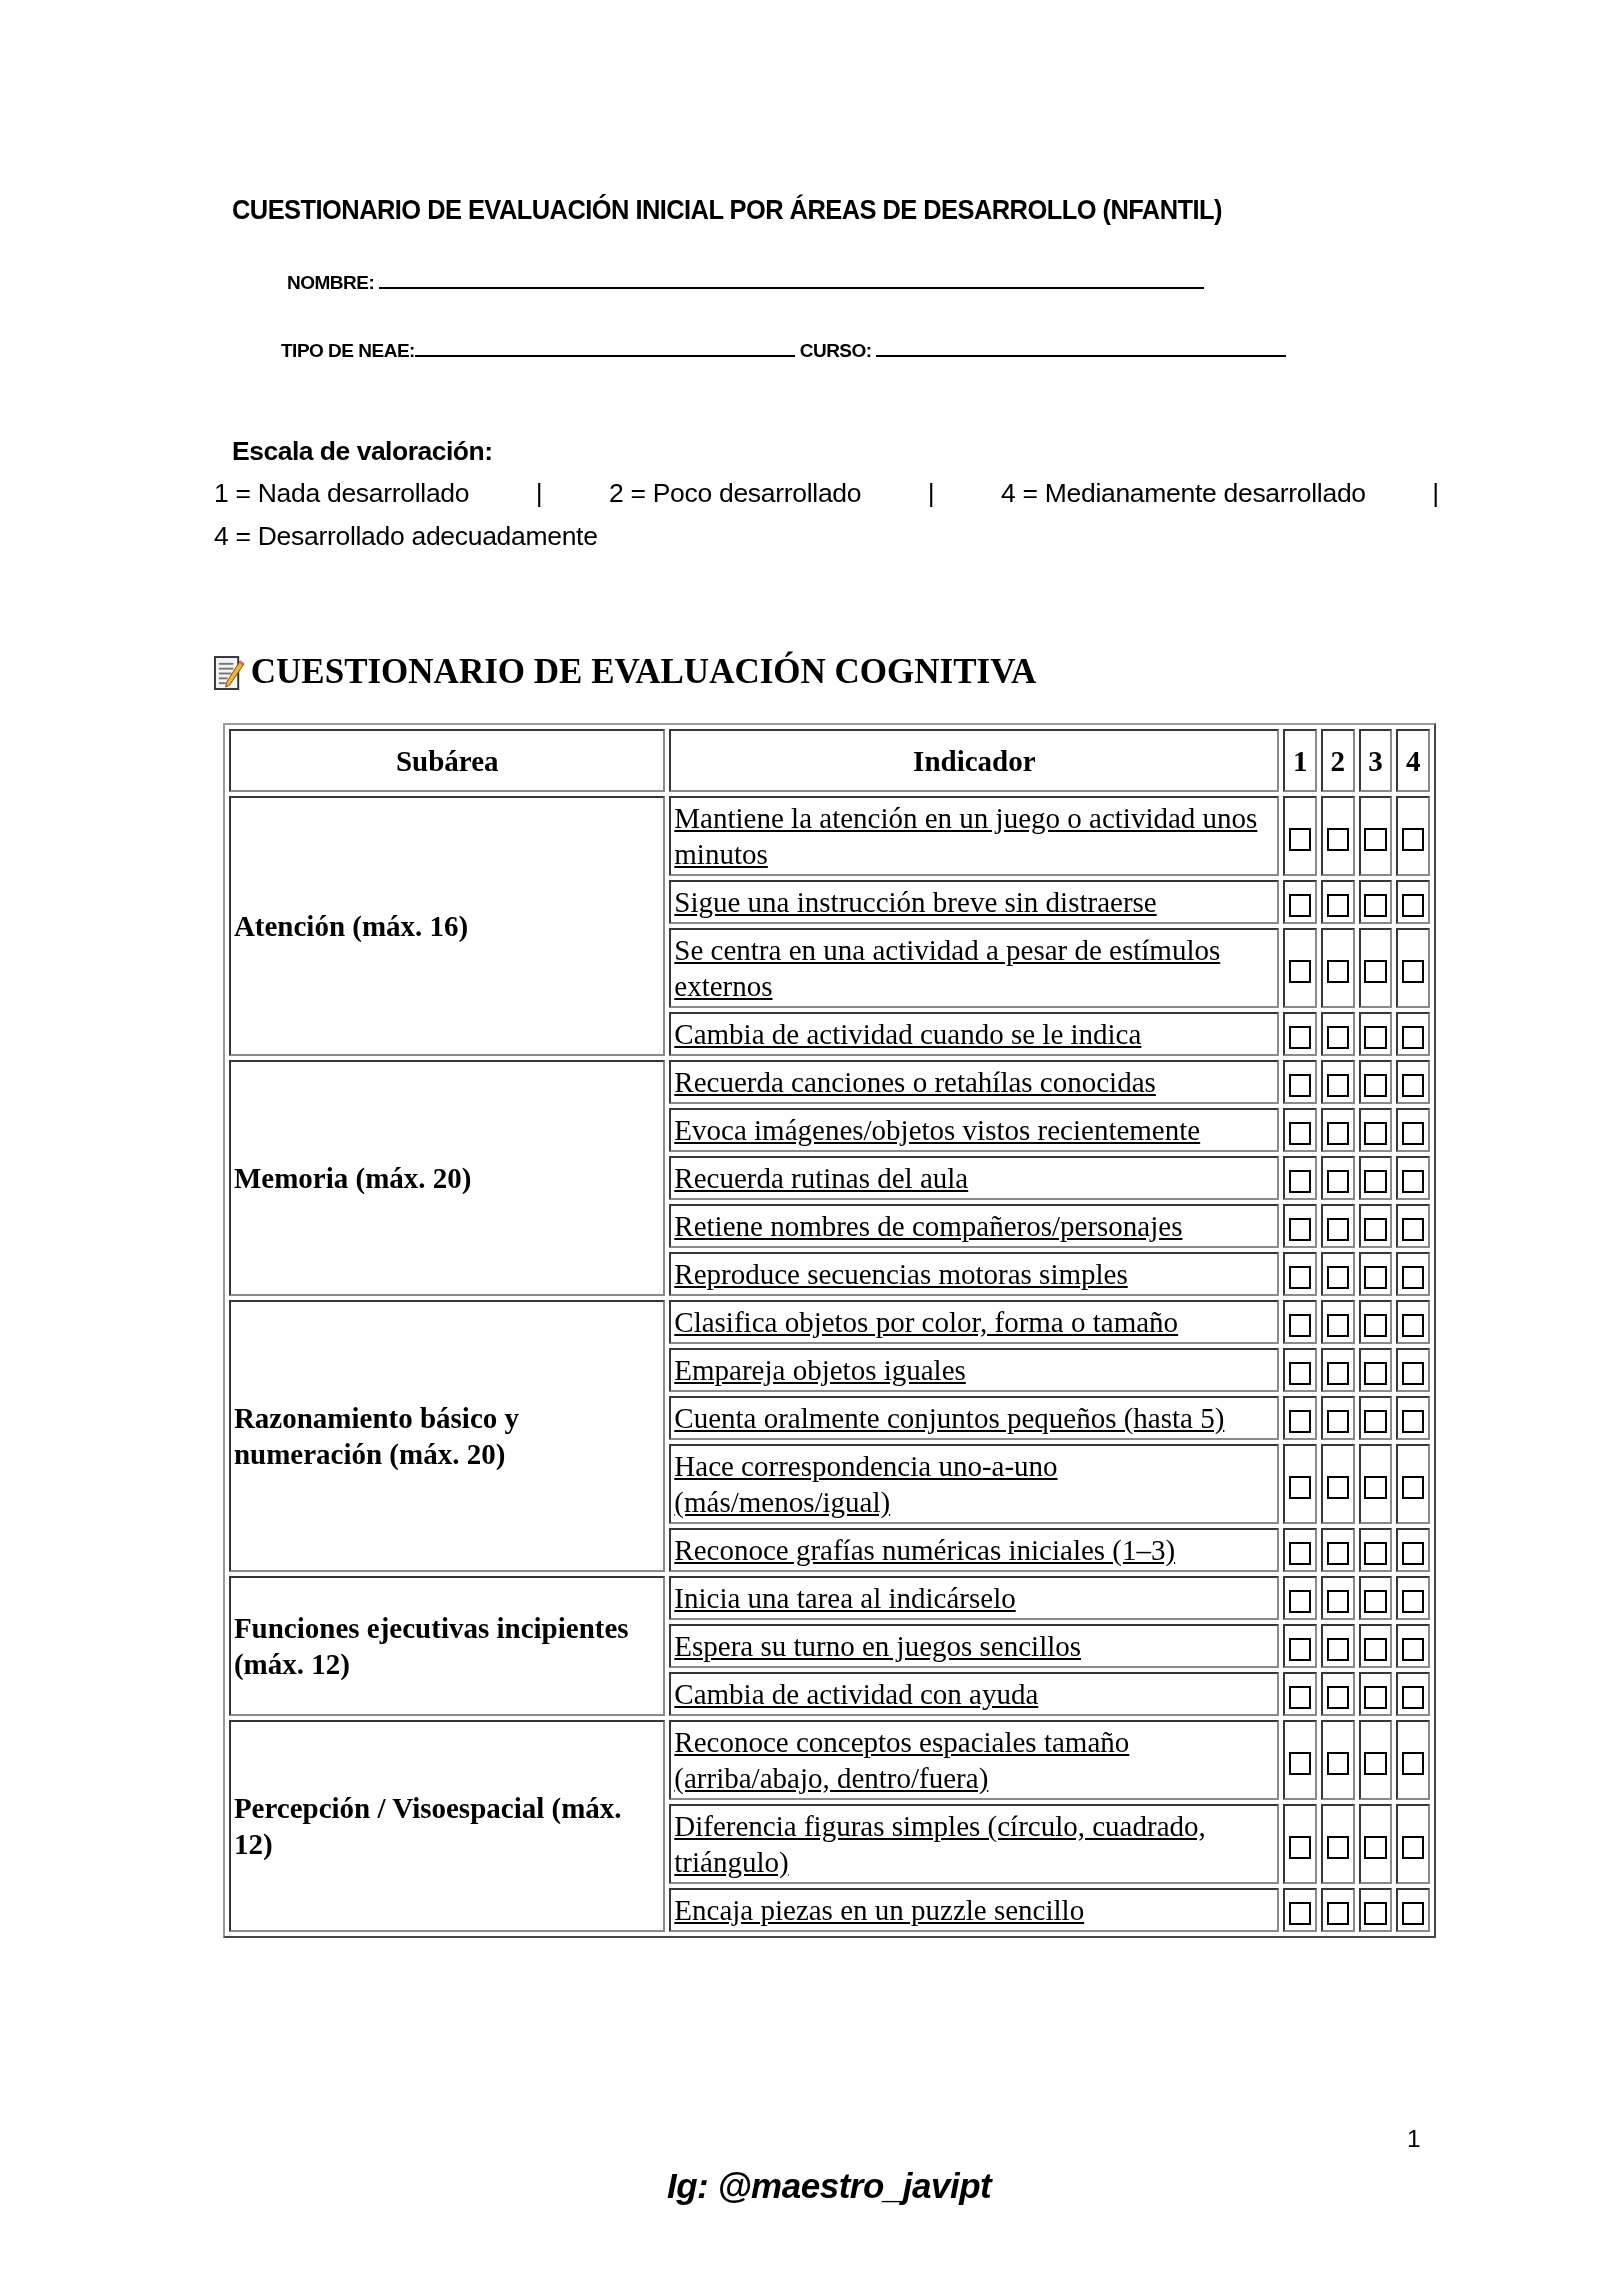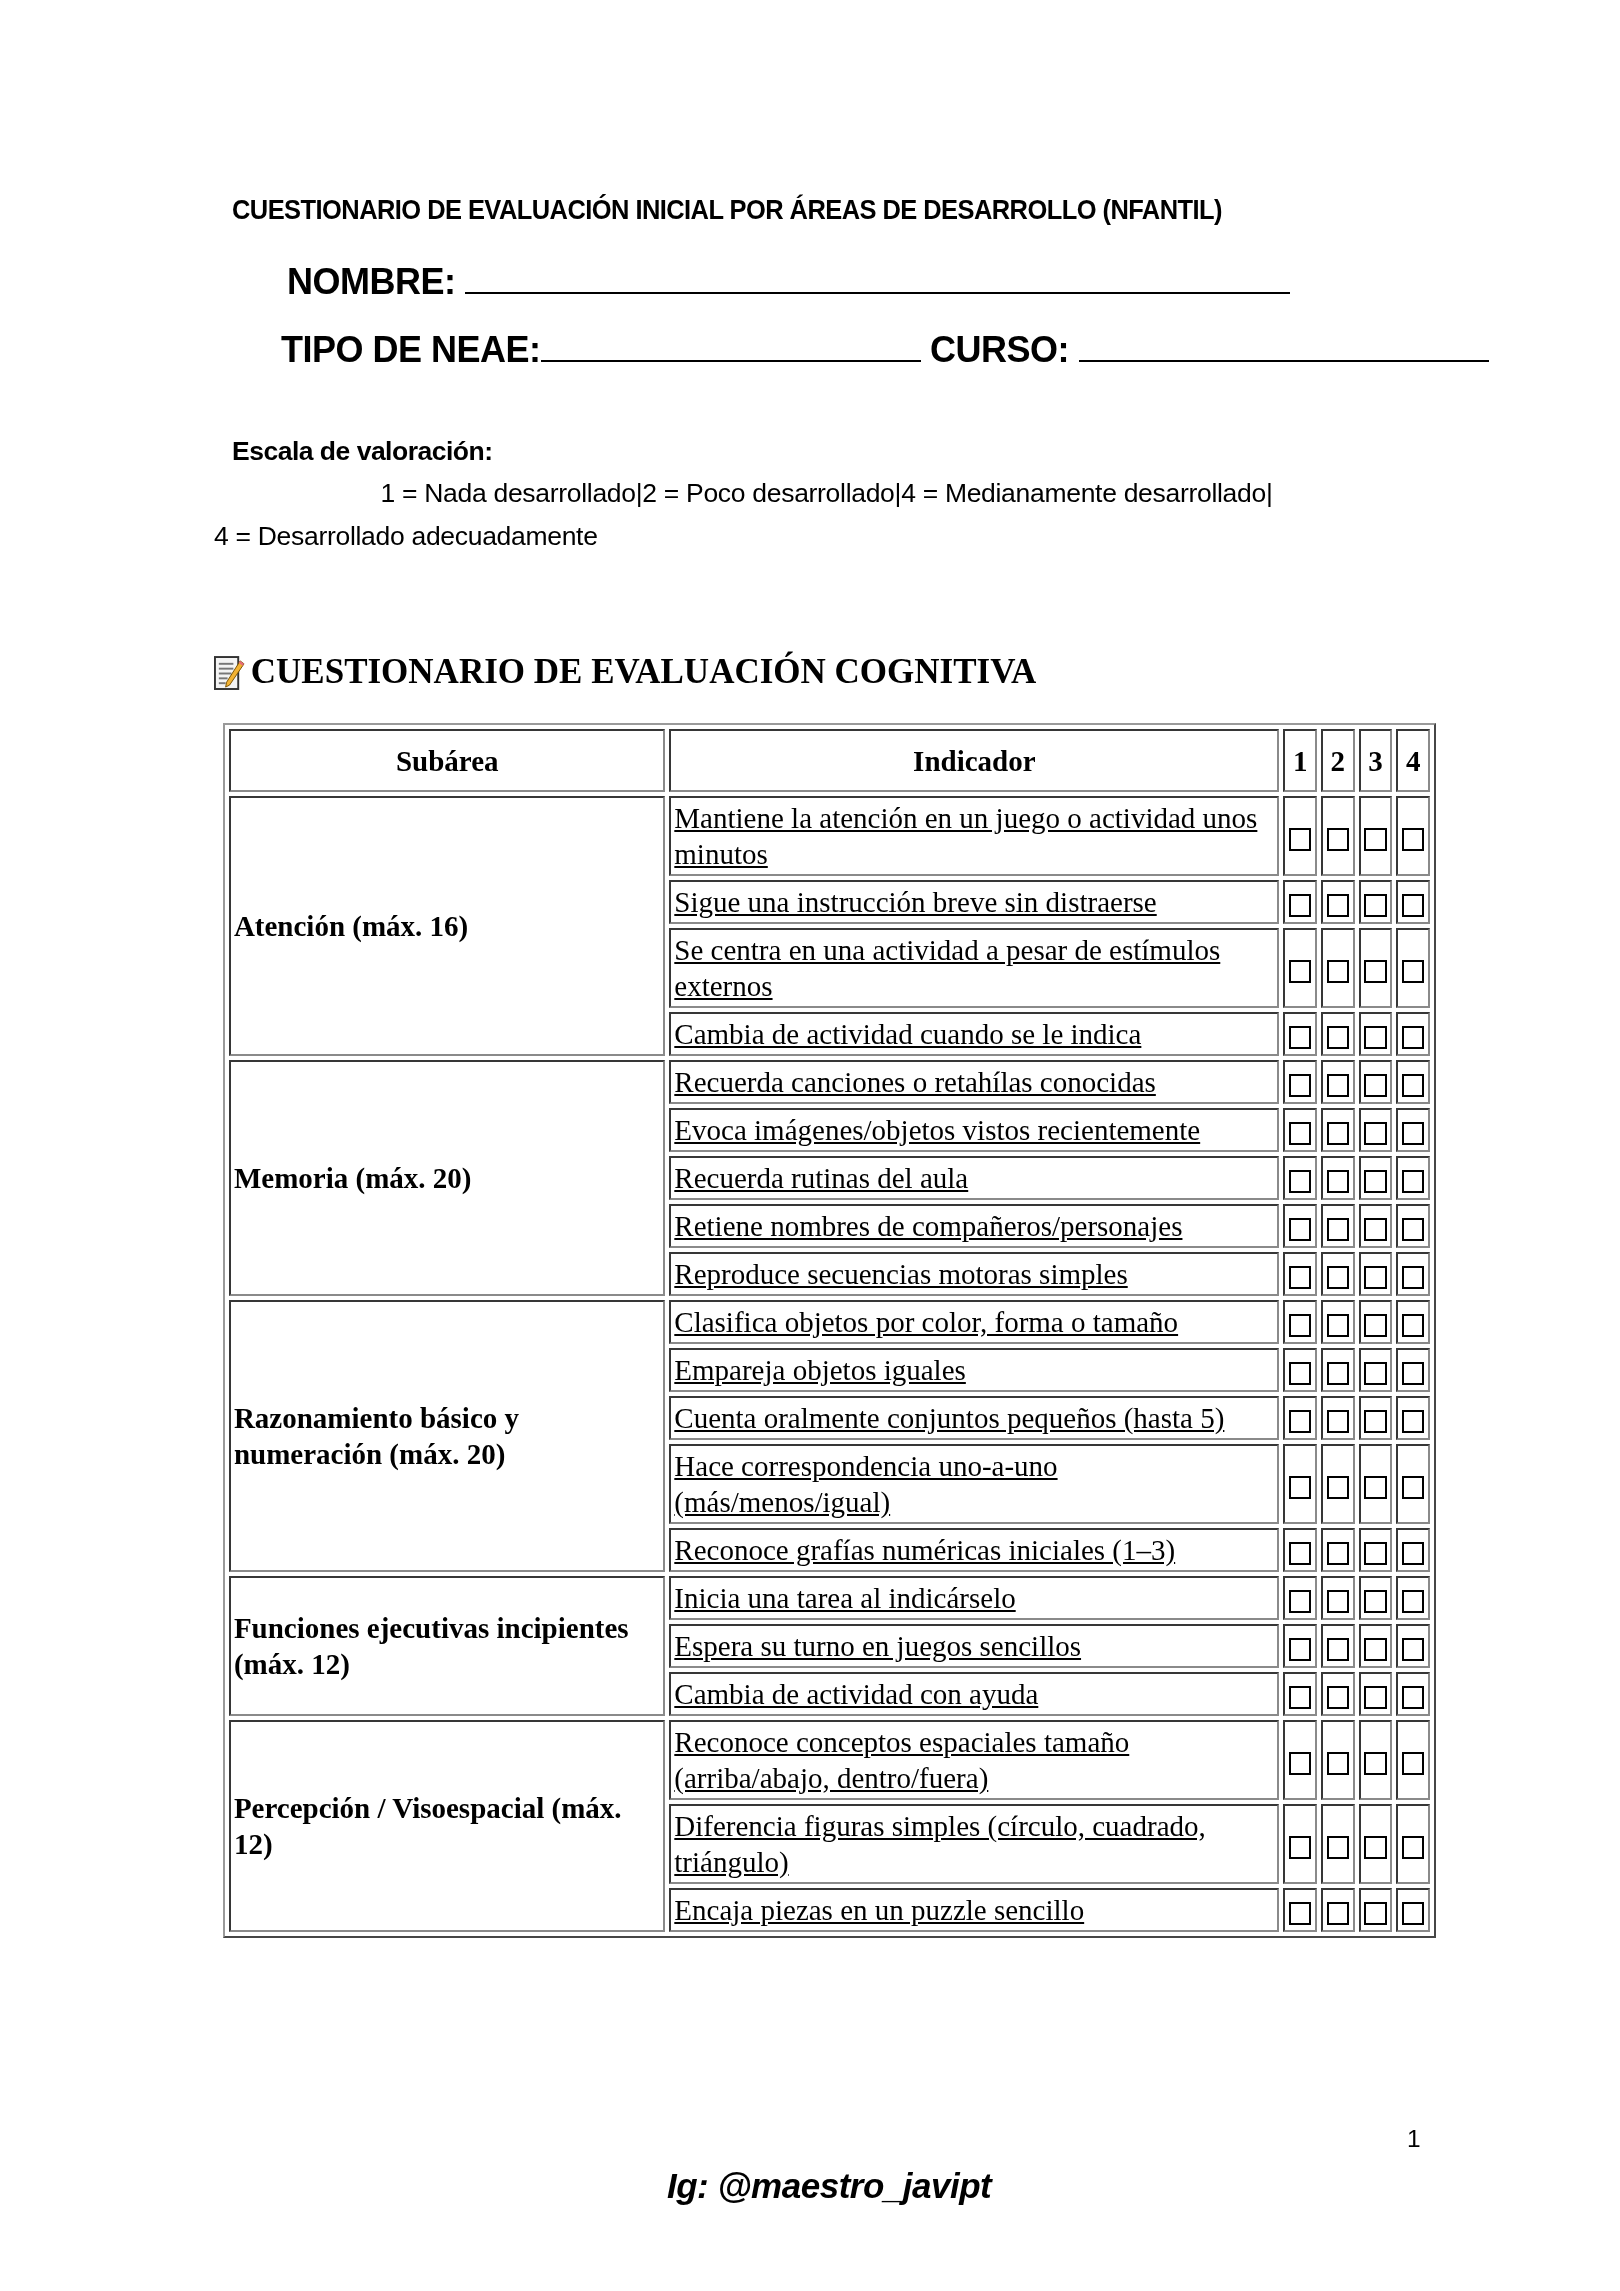--- a/index.html
+++ b/index.html
@@ -2,27 +2,27 @@
 <html><head>
 <meta charset="utf-8">
 <style>
   html, body { margin:0; padding:0; background:#ffffff; }
   body { width:1620px; height:2292px; position:relative; overflow:hidden; color:#000; }
   .sans { font-family: "Liberation Sans", "DejaVu Sans", sans-serif; }
   .serif { font-family: "Liberation Serif", "DejaVu Serif", serif; }
   .abs { position:absolute; white-space:nowrap; }
 
   .doc-title { left:232px; top:194px; font-size:27.4px; font-weight:bold; letter-spacing:-0.6px; transform:scaleX(0.93); transform-origin:left; }
-  .field-line { font-size:36px; font-weight:bold; letter-spacing:-0.5px; }
+  .field-line { font-size:19px; font-weight:bold; letter-spacing:-0.5px; }
   .blank { display:inline-block; border-bottom:2.9px solid #000; height:25.5px; vertical-align:baseline; }
   .f-nombre { left:287px; top:261px; }
   .f-tipo { left:281px; top:329px; }
 
   .scale-label { left:232px; top:436px; font-size:26.5px; font-weight:bold; letter-spacing:-0.5px; }
-  .scale-line1 { left:214px; top:478px; width:1225px; font-size:26.5px; display:flex; justify-content:center; letter-spacing:-0.3px;}
+  .scale-line1 { left:214px; top:478px; width:1225px; font-size:26.5px; display:flex; justify-content:space-between; letter-spacing:-0.3px;}
   .scale-line2 { left:214px; top:521px; font-size:26.5px; letter-spacing:-0.3px; }
 
   .section-title { left:214px; top:620px; font-size:35px; font-weight:bold; display:flex; align-items:center; gap:7.8px;margin-top:32px; }
   .memo-icon { width:29px; height:35px; position:relative; display:inline-block; }
 
   table.eval { position:absolute; left:223px; top:723px; width:1213px; border-collapse:separate; border-spacing:4.9px; border:2px outset #9a9a9a; }
   table.eval td, table.eval th { border:2px inset #8a8a8a; padding:2px 2.9px; font-family:"Liberation Serif","DejaVu Serif",serif; font-size:29px; line-height:36px; vertical-align:middle; }
   table.eval th { font-weight:bold; text-align:center; height:55px; }
   table.eval td.sub { font-weight:bold; width:423px; }
   table.eval td.ind { width:595px;text-decoration:underline; }

